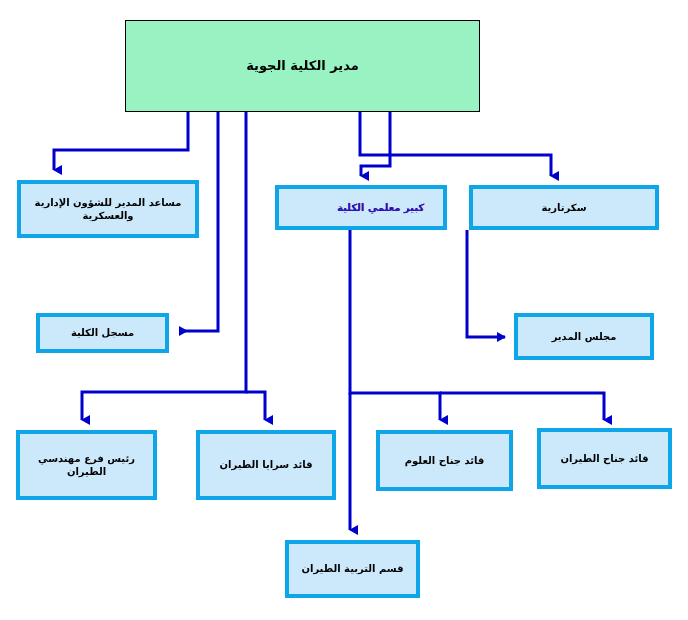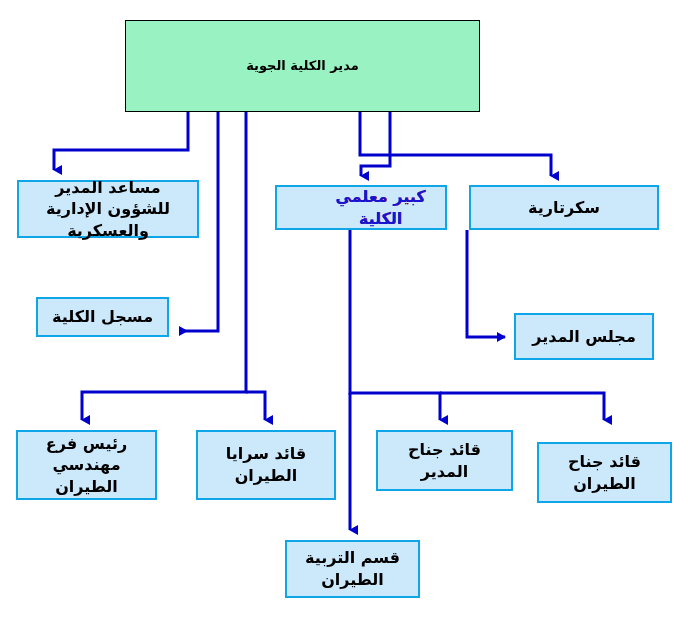--- a/index.html
+++ b/index.html
@@ -19,24 +19,24 @@
     width:688px;height:620px;
     pointer-events:none;
   }
   .node{
     position:absolute;
     box-sizing:border-box;
     display:flex;
     align-items:center;
     justify-content:center;
     text-align:center;
-    border:2px solid #0ea5e9;
+    border:4px solid #0ea5e9;
     background:#cce8fb;
     color:#000000;
-    font-size:16px;
+    font-size:10px;
     font-weight:bold;
     line-height:1.35;
     letter-spacing:0px;
     padding:2px 4px;
     direction:rtl;
     z-index:3;
   }
   .node.root{
     background:#99f2c2;
     border:1px solid #000000;
@@ -98,41 +98,41 @@
   </div>
 
   <div class="node blue-text" style="right:241px;top:185px;width:172px;height:45px;">
     <span>كبير معلمي الكلية</span>
   </div>
 
   <div class="node" style="right:29px;top:185px;width:190px;height:45px;">
     <span>سكرتارية</span>
   </div>
 
-  <div class="node" style="right:519px;top:297px;width:133px;height:40px;">
+  <div class="node" style="right:519px;top:313px;width:133px;height:40px;">
     <span>مسجل الكلية</span>
   </div>
 
   <div class="node" style="right:34px;top:313px;width:140px;height:47px;">
     <span>مجلس المدير</span>
   </div>
 
   <div class="node" style="right:531px;top:430px;width:141px;height:70px;">
     <span>رئيس فرع مهندسي الطيران</span>
   </div>
 
   <div class="node" style="right:352px;top:430px;width:140px;height:70px;">
     <span>قائد سرايا الطيران</span>
   </div>
 
   <div class="node" style="right:175px;top:430px;width:137px;height:61px;">
-    <span>قائد جناح المدير</span>
+    <span>قائد جناح العلوم</span>
   </div>
 
-  <div class="node" style="right:16px;top:442px;width:135px;height:61px;">
+  <div class="node" style="right:16px;top:428px;width:135px;height:61px;">
     <span>قائد جناح الطيران</span>
   </div>
 
   <div class="node" style="right:268px;top:540px;width:135px;height:58px;">
     <span>قسم التربية الطيران</span>
   </div>
 
 </div>
 
 </body></html>

